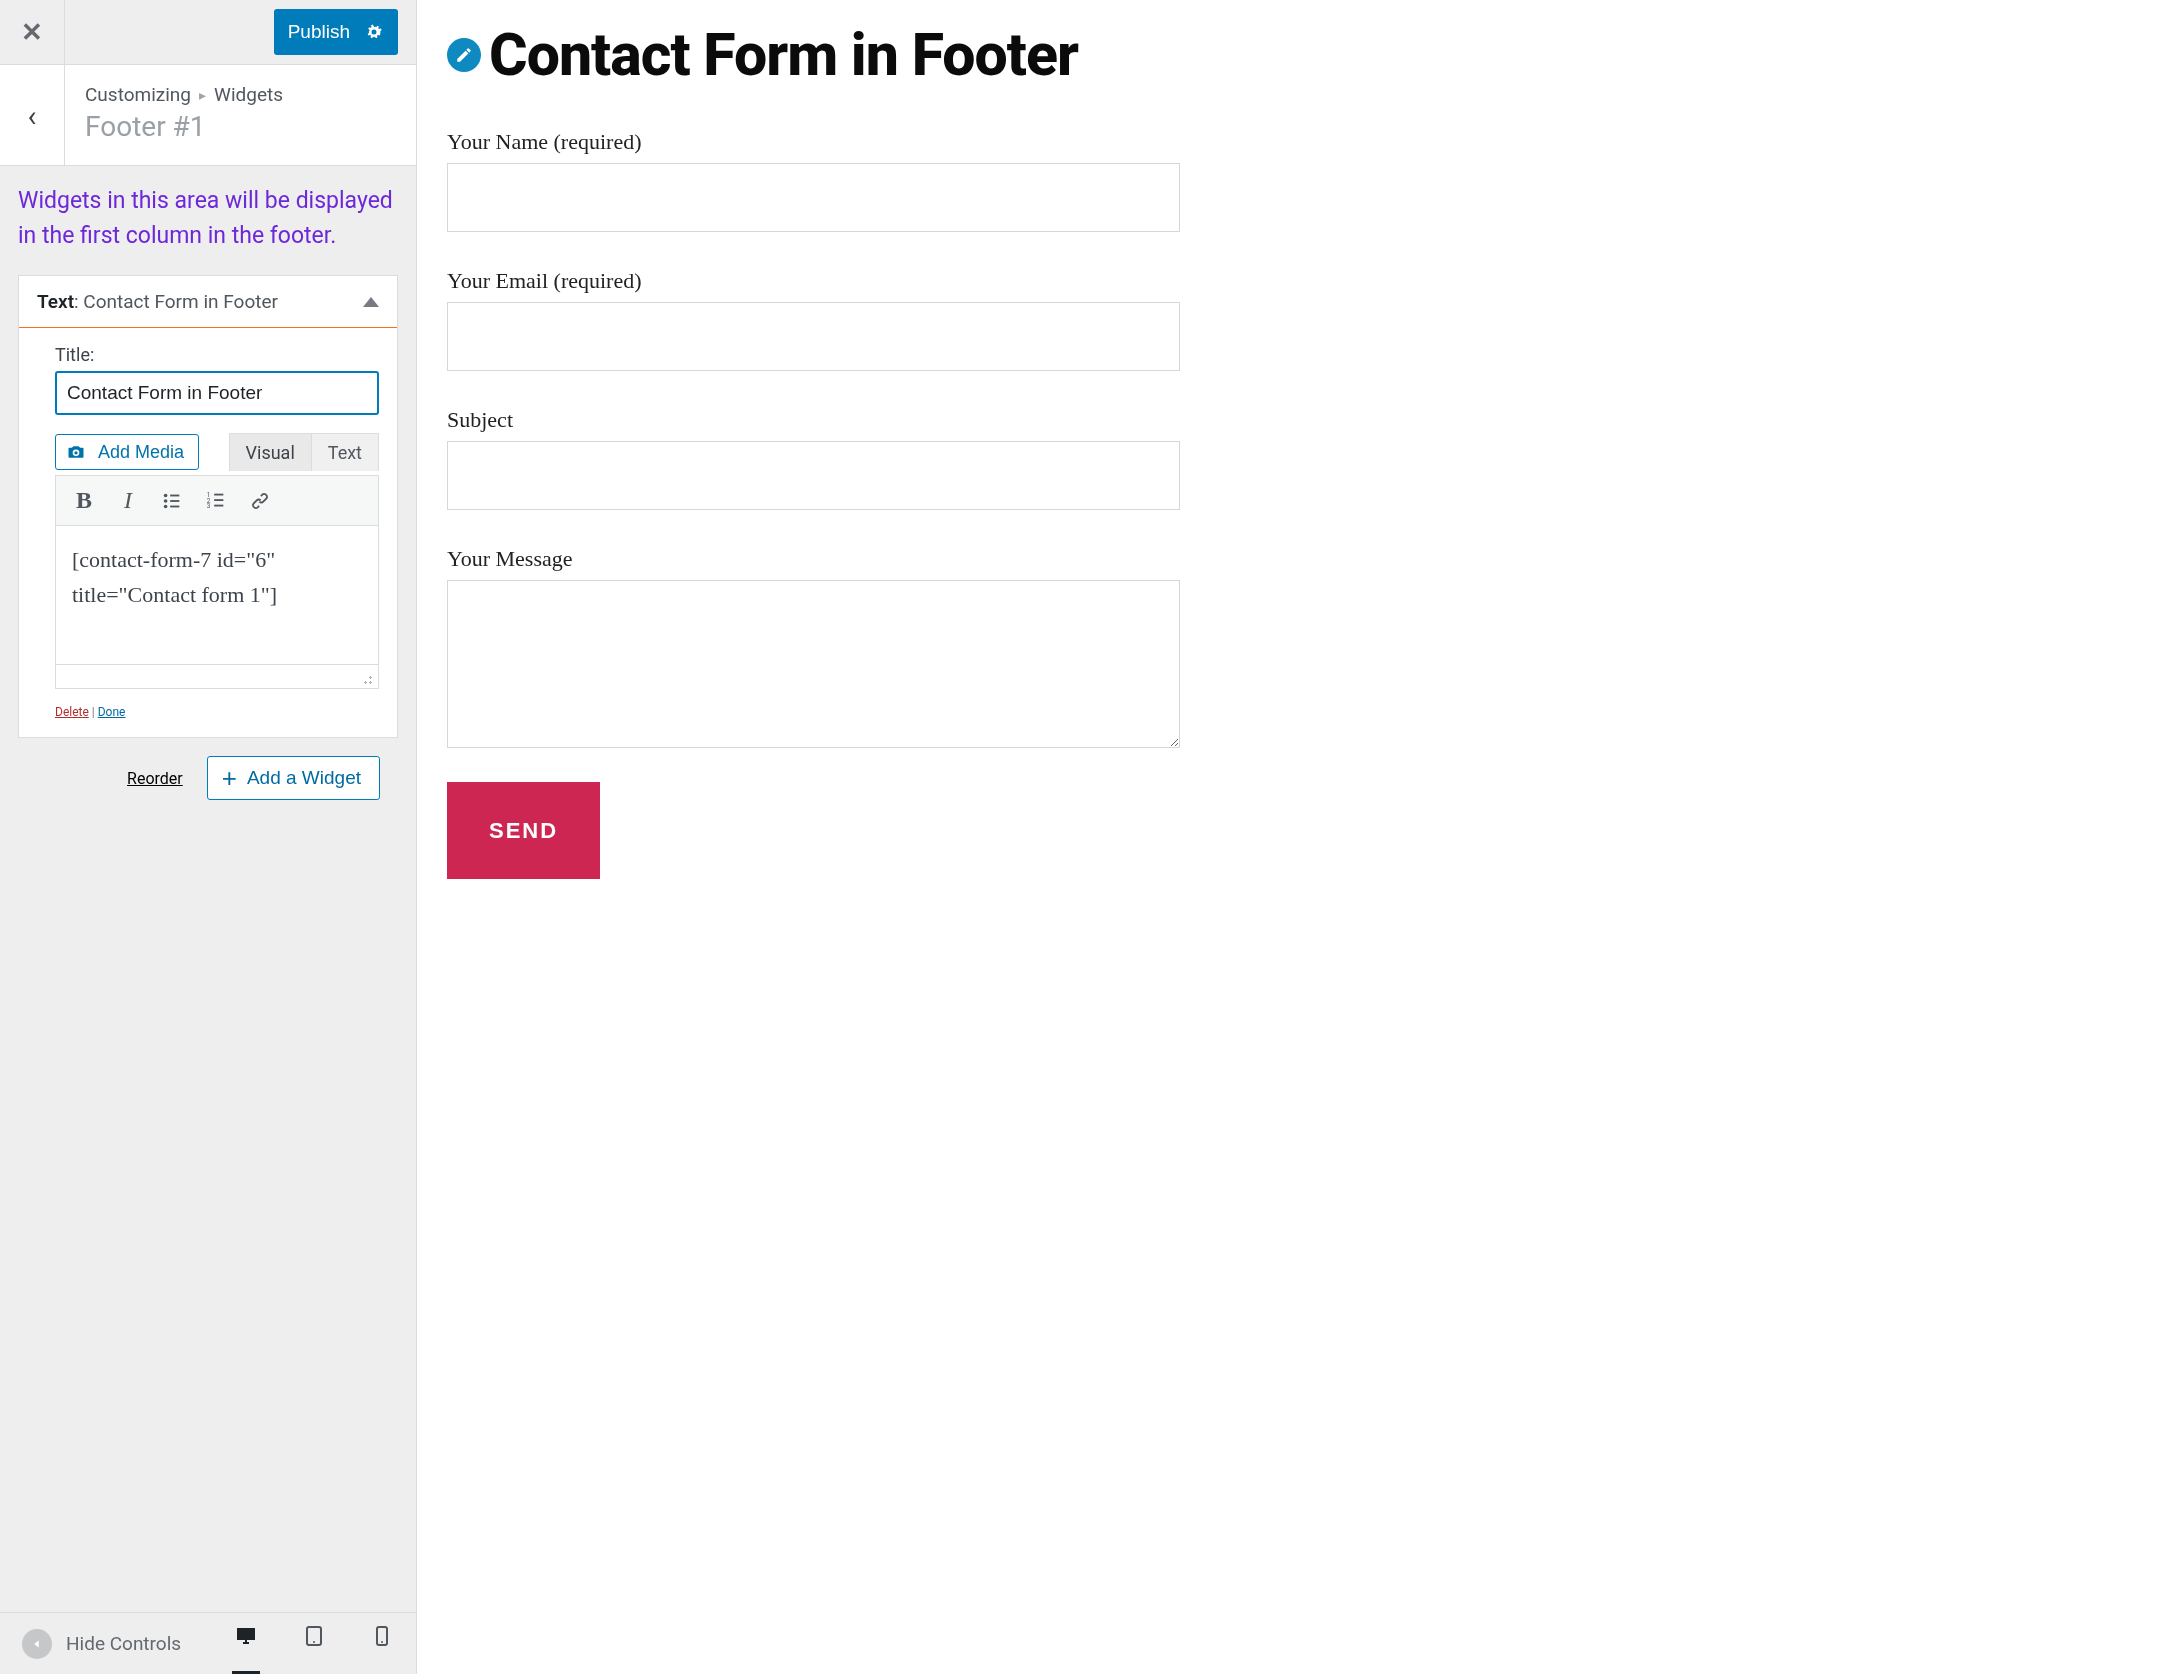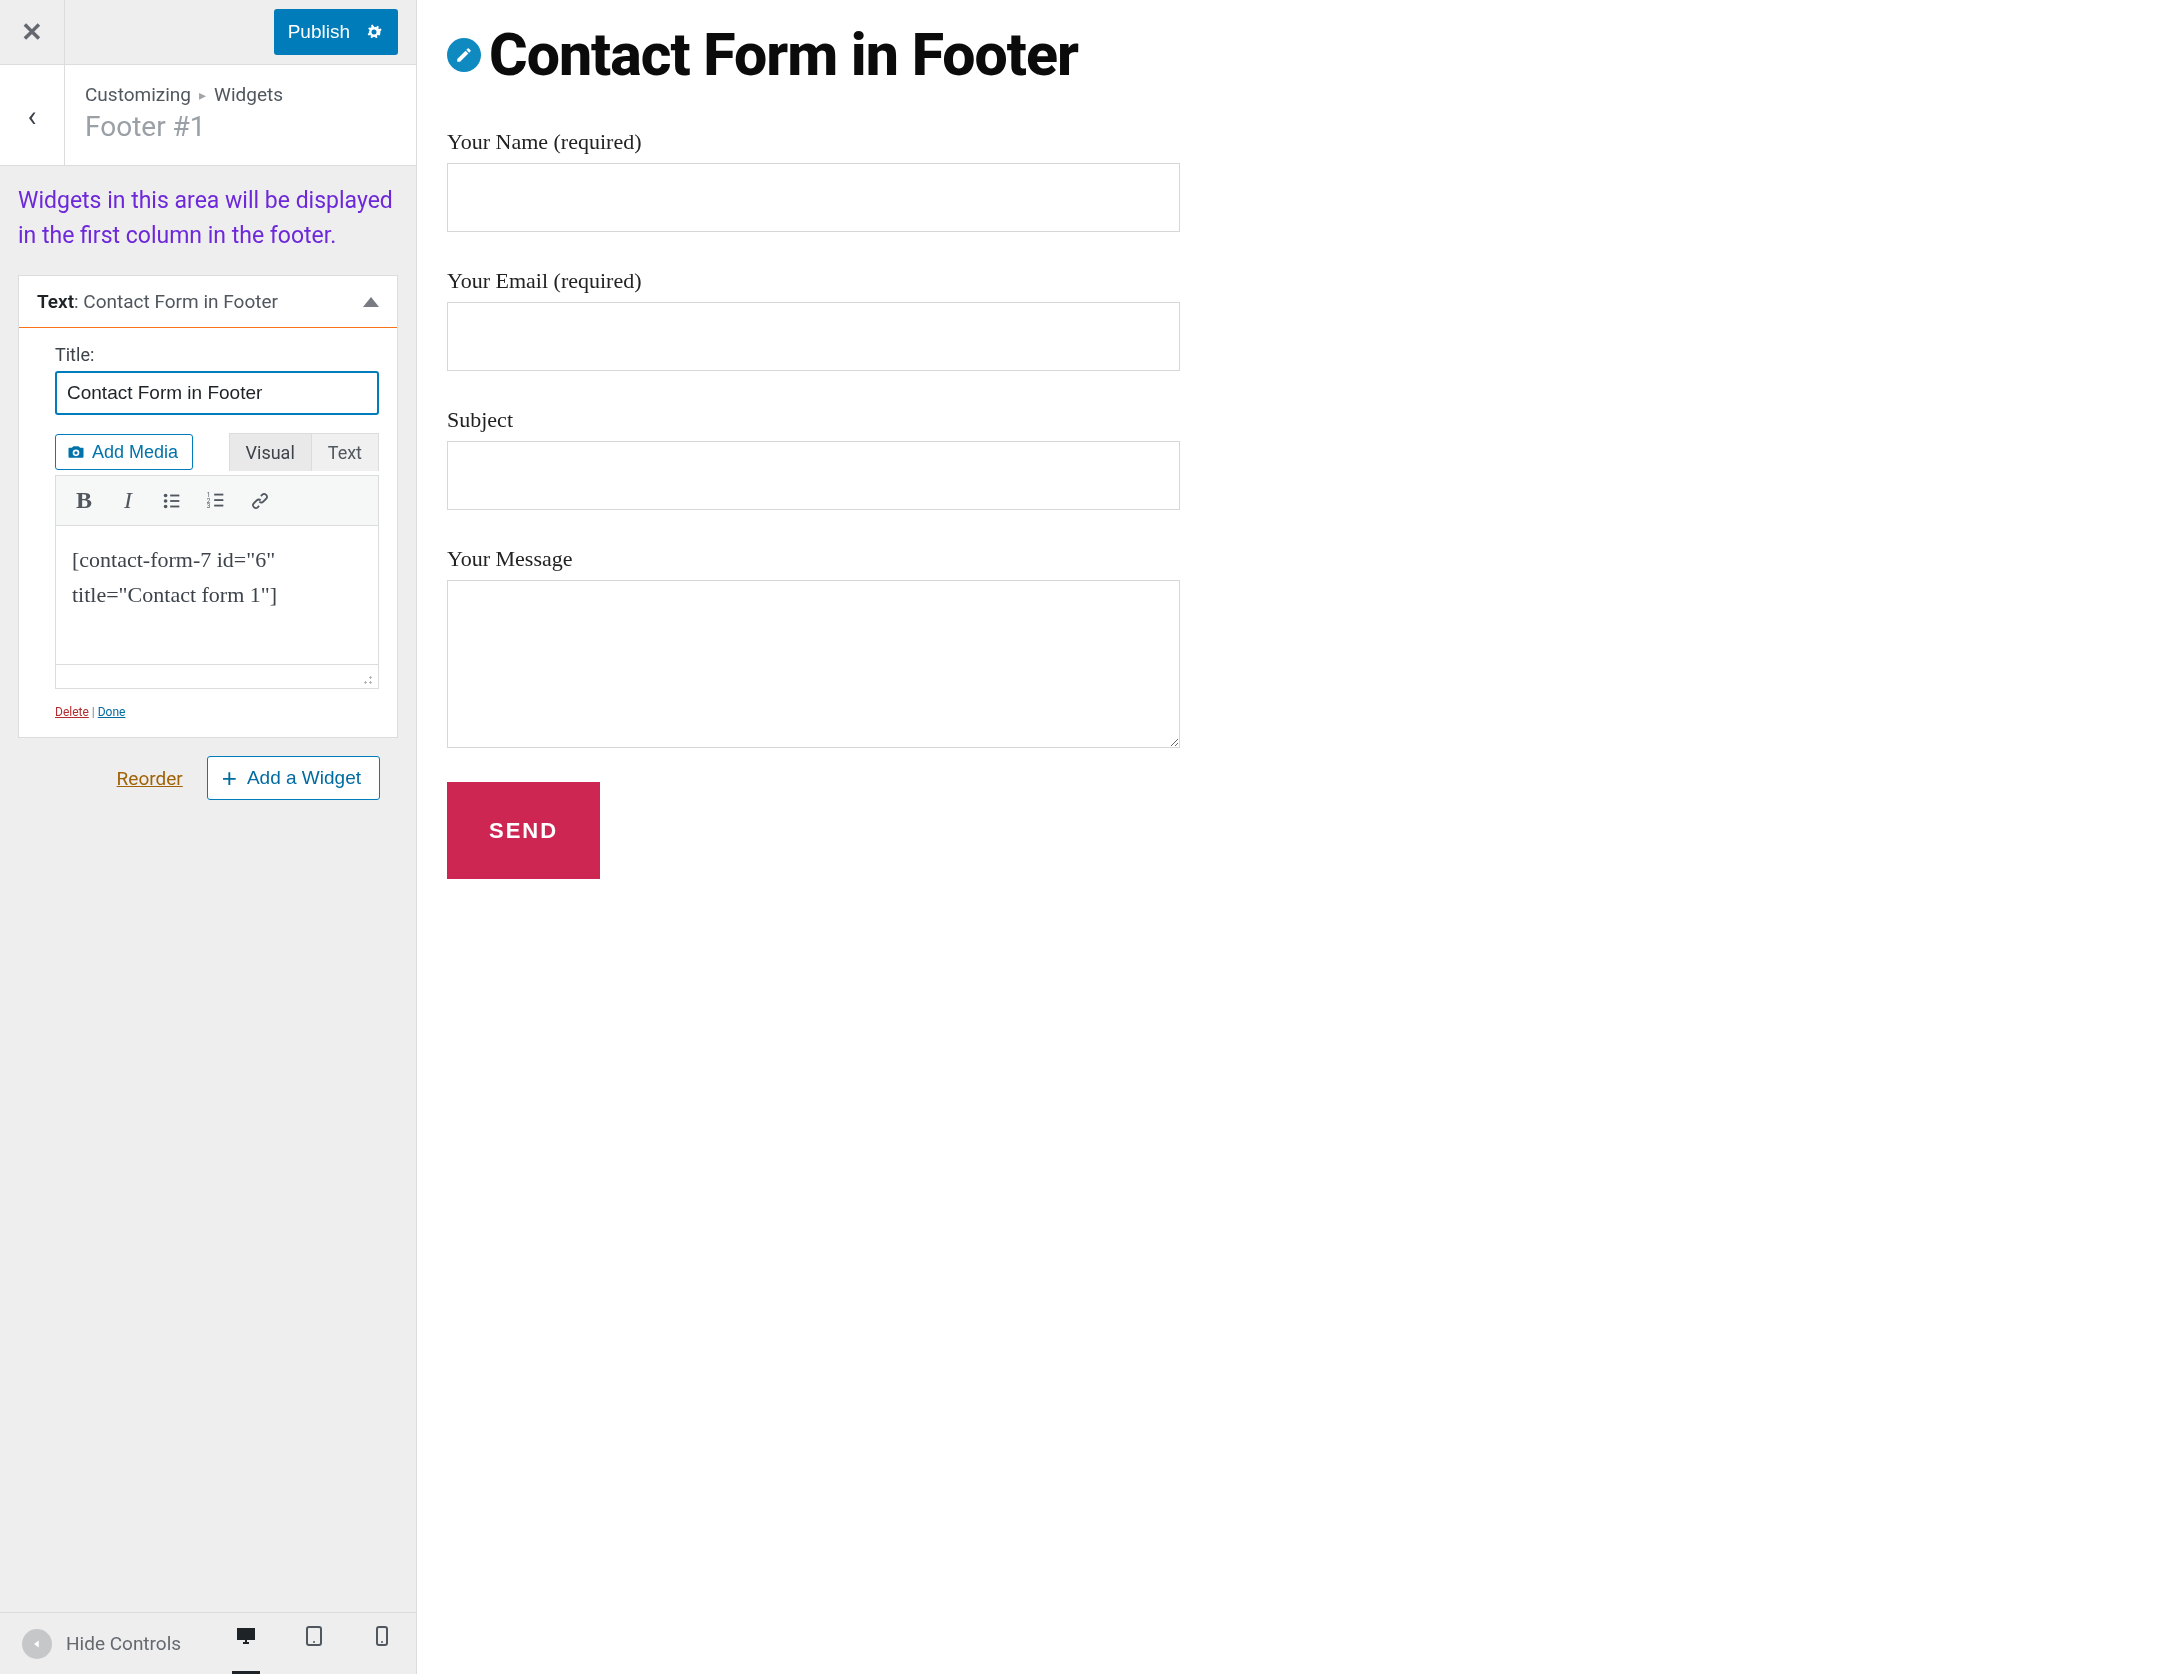--- a/index.html
+++ b/index.html
@@ -95,21 +95,21 @@
     outline: none;
   }
   .editor-tabs-row { display: flex; align-items: center; margin-top: 18px; }
   .add-media-btn {
     border: 1px solid #007cba;
     color: #0073aa;
     background: #fff;
     border-radius: 3px;
     height: 36px;
     padding: 0 14px 0 10px;
-    display: flex; align-items: center; gap: 6px;
+    display: flex; align-items: center; gap: 12px;
     font-size: 18px;
   }
   .cam-icon { width: 20px; height: 20px; fill: #0073aa; }
   .editor-tabs { margin-left: auto; display: flex; }
   .ed-tab {
     background: #f0f0f1;
     border: 1px solid #dcdcde;
     border-bottom: none;
     padding: 8px 16px;
     font-size: 18px;
@@ -156,21 +156,21 @@
       radial-gradient(#b0b3b8 1.2px, transparent 1.2px);
     background-size: 5px 5px;
     background-position: 10px 10px, 5px 10px, 10px 5px;
     background-repeat: no-repeat;
   }
   .del-done-row { margin-top: 16px; font-size: 12px; }
   .del-link { color: #b32d2e; text-decoration: underline; }
   .pipe { color: #787c82; }
   .done-link { color: #006ba1; text-decoration: underline; }
   .bottom-actions { display: flex; align-items: center; justify-content: flex-end; gap: 24px; padding: 18px; }
-  .reorder-link { color: #a16207; text-decoration: underline; font-size: 19px; margin-left: 32px; }
+  .reorder-link { color: #000000; text-decoration: underline; font-size: 16px; margin-left: 32px; }
   .add-widget-btn {
     border: 1px solid #007cba;
     color: #006ba1;
     background: #fff;
     border-radius: 3px;
     height: 44px;
     padding: 0 18px 0 14px;
     display: flex; align-items: center; gap: 10px;
     font-size: 19px;
   }

